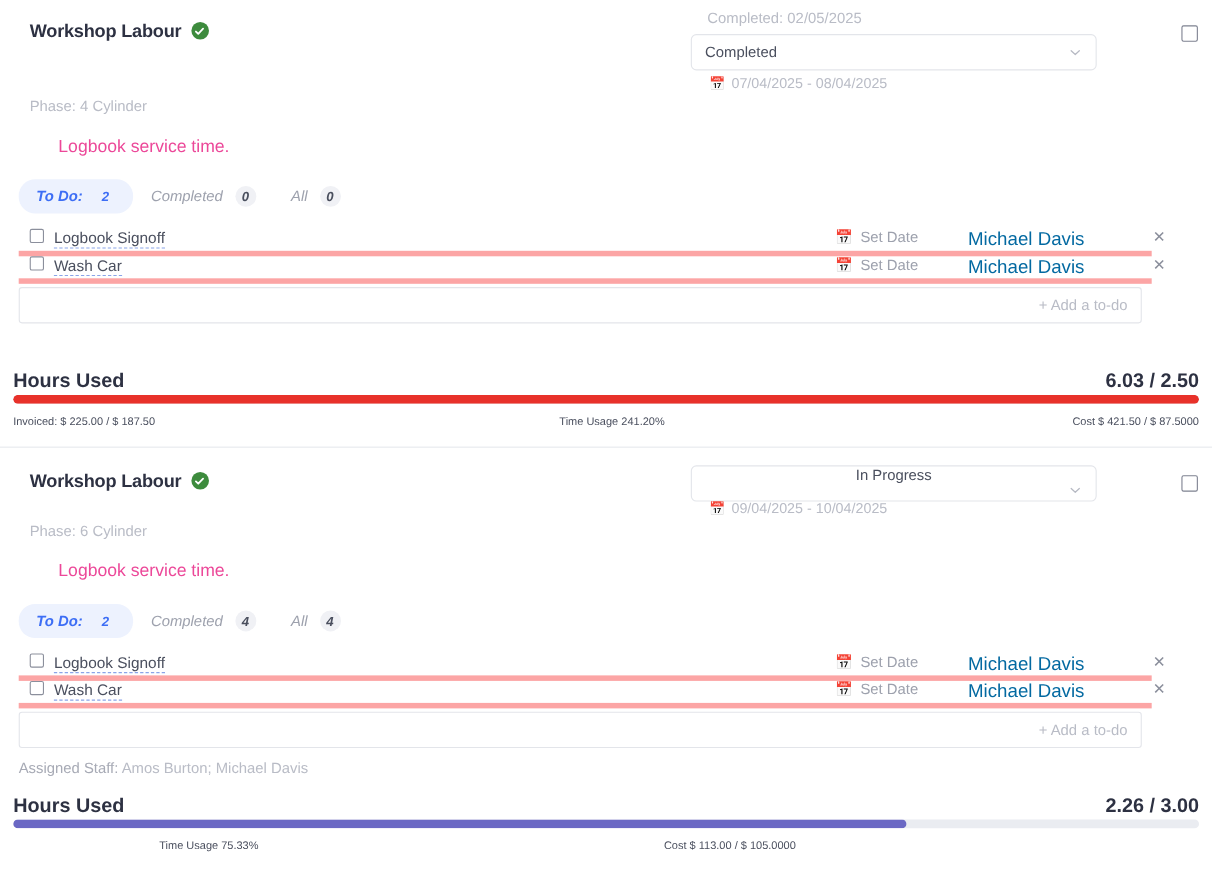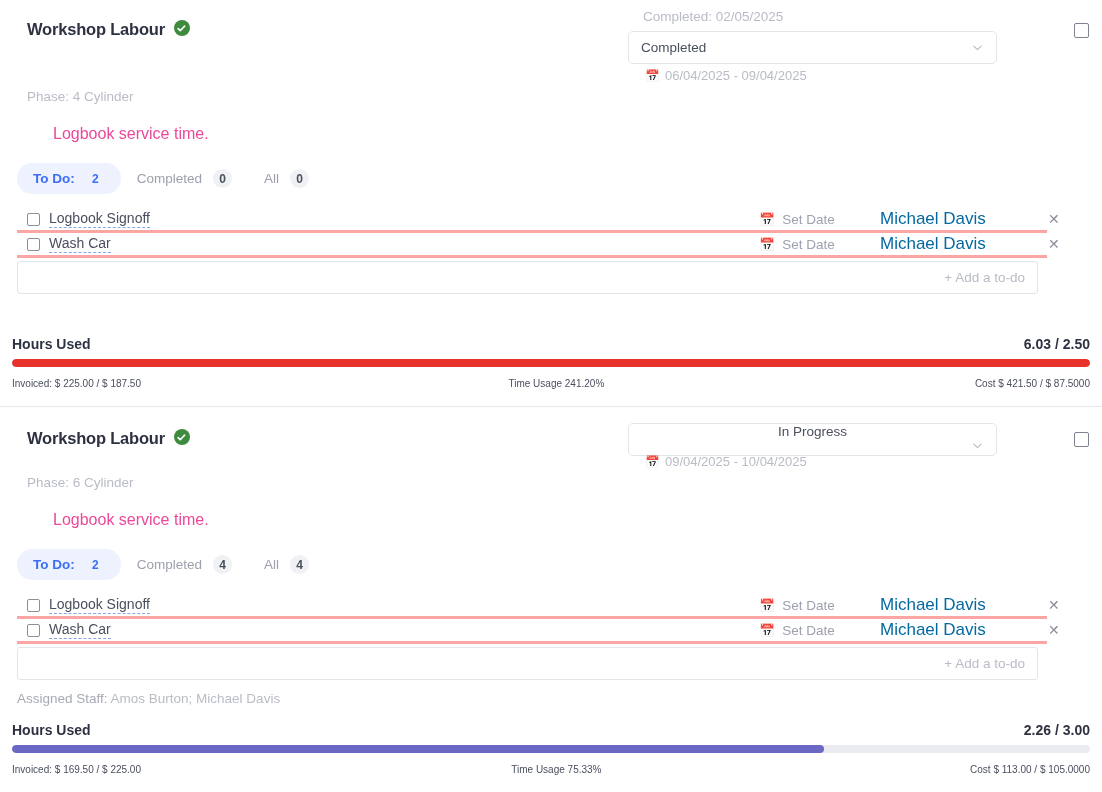--- a/index.html
+++ b/index.html
@@ -76,36 +76,37 @@
     font-size: 16px; color: #ec4899; margin-left: 36px;
   }
 
   
   .tabs { position: absolute; left: 17px; top: 163px; display: flex; align-items: center; }
   .tab {
     display: flex; align-items: center; gap: 11px;
     padding: 6px 16px; border-radius: 15px;
     font-size: 13.5px; color: #9da1ad; cursor: pointer;
     white-space: nowrap;
+    font-style: italic;
   }
   .tab.active { background: #edf2fe; color: #3d6ef5; font-weight: bold; }
   .tab.active .tab-count { color: #3d6ef5; background: transparent; font-weight: bold; }
   .tab-count {
     display: inline-flex; align-items: center; justify-content: center;
     min-width: 19px; height: 19px; padding: 0 5px;
     border-radius: 50%; background: #f0f1f5;
     font-size: 12px; font-weight: bold; color: #4a4f5e;
   }
 
   
   .todo-list { position: absolute; left: 17px; top: 208px; width: 1030px; }
   .todo-row {
     position: relative; height: 25px;
-    display: flex; align-items: center;
-    border-bottom: 3px solid #fca5a5;
+    display: flex; align-items: flex-start;
+    border-bottom: 5px solid #fca5a5;
   }
   .todo-cb {
     width: 13px; height: 13px; margin-left: 10px; flex: none;
     border: 1px solid #8b8f9c; border-radius: 2px; background: #fff;
     cursor: pointer;
   }
   .todo-name {
     margin-left: 9px;
     font-size: 14px; color: #4a4f5e;
     border-bottom: 1px dashed #8aa4e8;
@@ -140,21 +141,21 @@
   .staff-line {
     position: absolute; left: 17px;
     font-size: 13.5px; color: #b9bcc6;
   }
   .staff-line .lbl { color: #a7aab5; }
 
   
   .hours-head {
     position: absolute; left: 12px; right: 12px;
     display: flex; align-items: baseline; justify-content: space-between;
-    font-size: 14px; font-weight: bold; color: #2d3142;
+    font-size: 18px; font-weight: bold; color: #2d3142;
   }
   .bar-track {
     position: absolute; left: 12px;
     width: 1078px; height: 8px; border-radius: 4px; background: #eaecf1;
     overflow: hidden;
   }
   .bar-fill { height: 100%; border-radius: 4px; }
 
   .stats-row {
     position: absolute; left: 12px; right: 12px;
@@ -187,21 +188,21 @@
         <span>Completed</span>
         <span class="chev">
           <svg width="13" height="13" viewBox="0 0 14 14">
               <path d="M3 5.5 L7 9.2 L11 5.5" stroke="#b6b9c3" stroke-width="1.2" fill="none" stroke-linecap="round" stroke-linejoin="round"></path>
             </svg>
         </span>
       </div>
 
       <div class="date-range">
         <span class="cal-ico">📅</span>
-        <span>06/04/2025 - 09/04/2025</span>
+        <span>07/04/2025 - 08/04/2025</span>
       </div>
 
       <div class="head-checkbox"></div>
     </div>
 
     <div class="phase-line">Phase: 4 Cylinder</div>
     <div class="desc-line">Logbook service time.</div>
 
     <div class="tabs">
       <div class="tab active">
@@ -342,19 +343,18 @@
 
     <div class="hours-head" style="top:315px;">
       <span>Hours Used</span>
       <span>2.26 / 3.00</span>
     </div>
     <div class="bar-track" style="top:338px;">
       <div class="bar-fill" style="width:75.33%;background:#6b68c4;"></div>
     </div>
 
     <div class="stats-row" style="top:357px;">
-      <span class="s-left">Invoiced: $ 169.50 / $ 225.00</span>
       <span class="s-mid">Time Usage 75.33%</span>
       <span class="s-right">Cost $ 113.00 / $ 105.0000</span>
     </div>
   </div>
 
 </div>
 
 </body></html>

